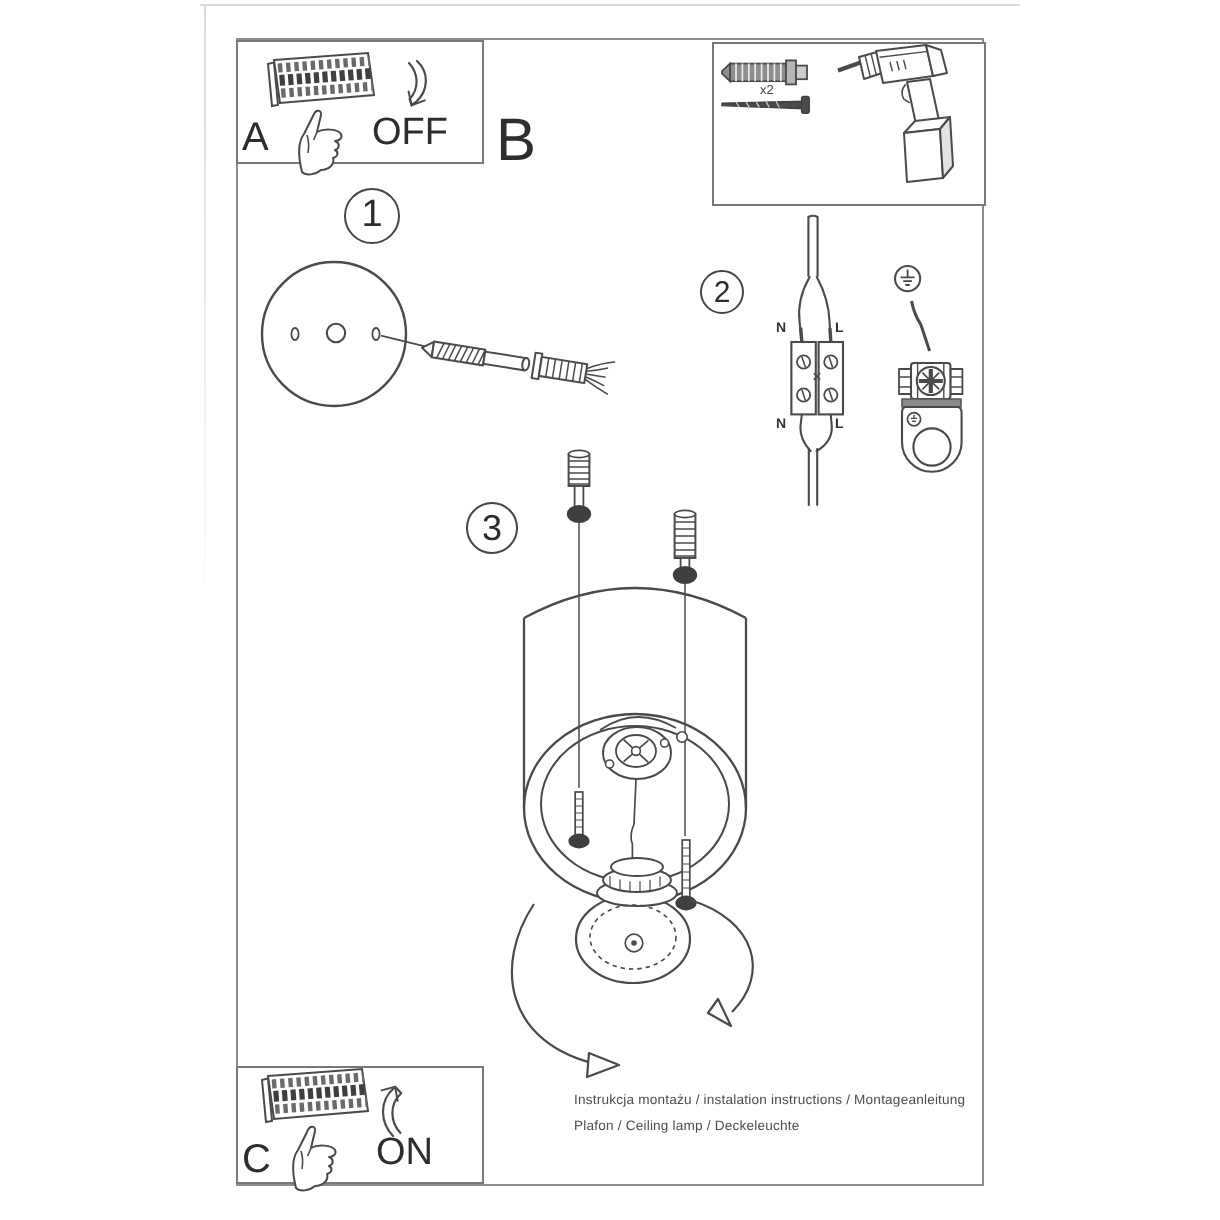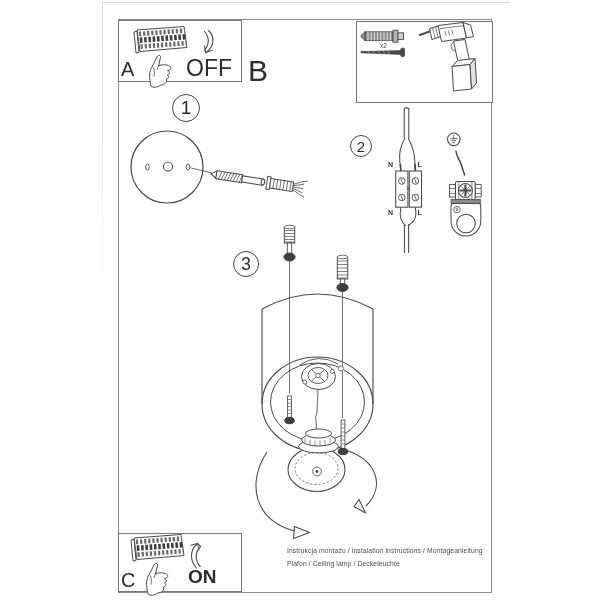--- a/index.html
+++ b/index.html
@@ -204,24 +204,24 @@
     </g>
     <g stroke="#4a4a4a" fill="none" stroke-width="1.1" stroke-linejoin="round">
       <path d="M267,452 C247,482 252,522 300,532.5"></path>
       <path d="M294.5,526.5 L309.5,532.5 L293.5,538.5 Z" fill="#fff"></path>
       <path d="M345,450 C378,460 385,487 366,506"></path>
       <path d="M359,499.5 L365.5,513 L354,506.5 Z" fill="#fff"></path>
     </g>
   </svg>
 
   <span class="lbl" style="left:121px;top:59px;font-size:20px;">A</span>
-  <span class="lbl" style="left:186px;top:57px;font-size:23px;">OFF</span>
+  <span class="lbl" style="left:186px;top:57px;font-size:19px;">OFF</span>
   <span class="lbl" style="left:248px;top:56px;font-size:30px;">B</span>
   <span class="lbl" style="left:121px;top:570px;font-size:20px;">C</span>
-  <span class="lbl" style="left:188px;top:567px;font-size:19px;font-weight:bold;">ON</span>
+  <span class="lbl" style="left:188px;top:567px;font-size:19px;">ON</span>
 
   <div class="badge" style="left:172px;top:94px;width:28px;height:28px;font-size:19px;">
       <span>1</span>
     </div>
   <div class="badge" style="left:350px;top:135px;width:22px;height:22px;font-size:15px;">
       <span>2</span>
     </div>
   <div class="badge" style="left:233px;top:251px;width:26px;height:26px;font-size:18px;">
       <span>3</span>
     </div>

